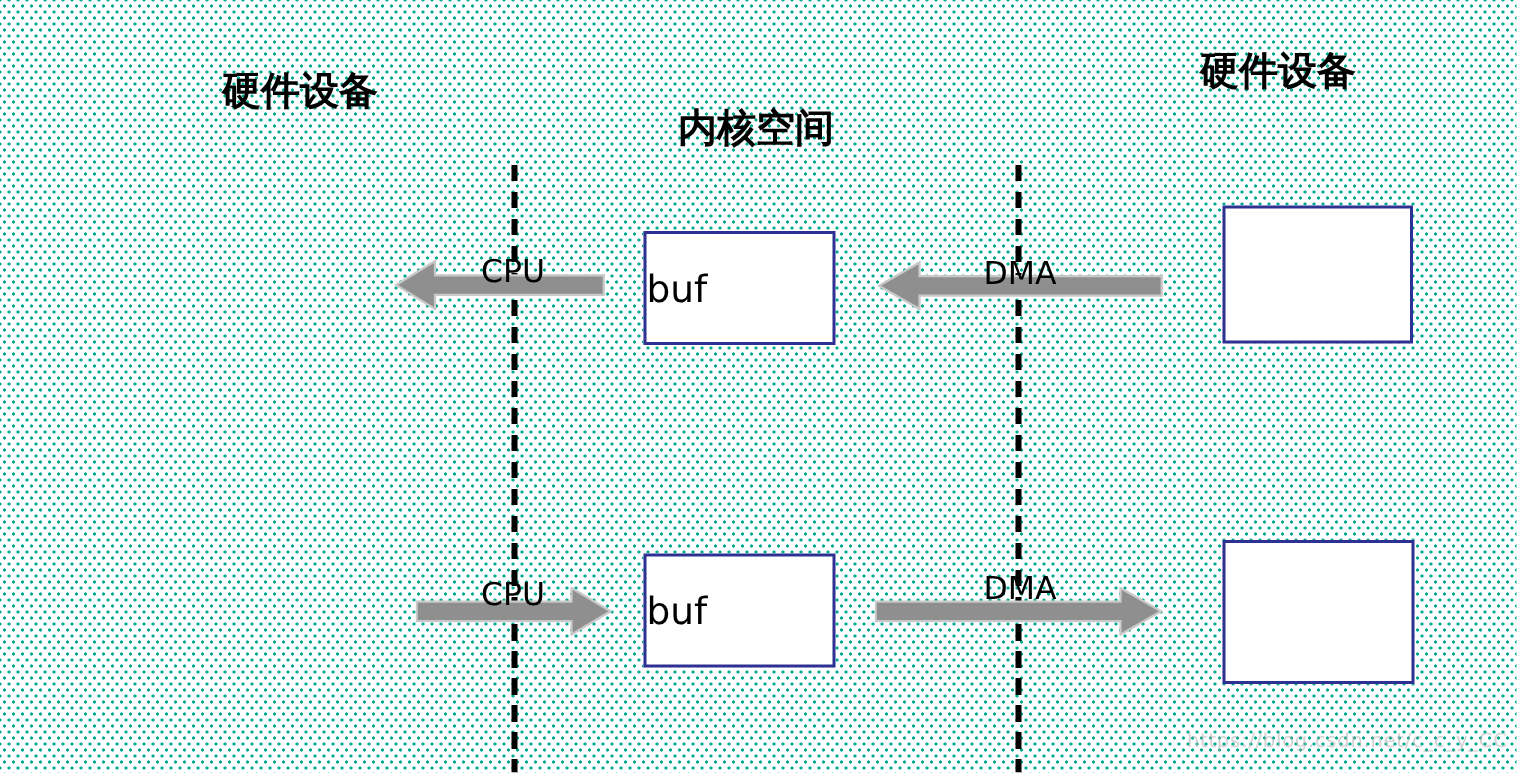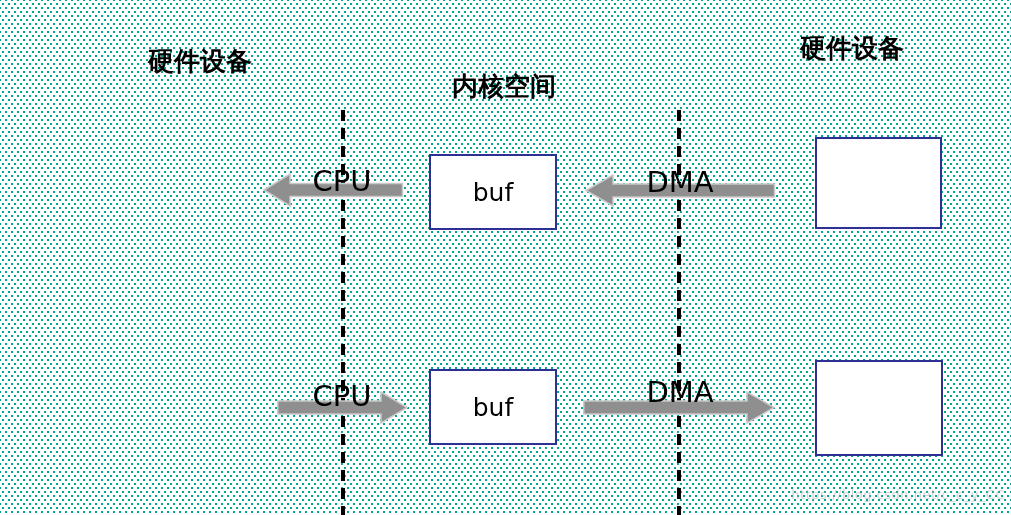--- a/index.html
+++ b/index.html
@@ -50,35 +50,35 @@
   }
   .arrow{position:absolute;display:block;}
   .arrow polygon{
     fill:var(--arrow-fill);
     stroke:var(--arrow-stroke);
     stroke-width:1.5;
     stroke-linejoin:miter;
   }
   .arrow-label{
     position:absolute;
-    font-size:29px;
+    font-size:21px;
     line-height:30px;
     transform:translateX(-50%);
     white-space:nowrap;
   }
   .buf-box{
     position:absolute;
     width:128px;
     height:76px;
     background:#ffffff;
     border:2px solid var(--box-border);
     box-sizing:border-box;
     display:flex;
     align-items:center;
-    justify-content:center;
+    justify-content:flex-start;
     font-size:25px;
   }
   .hw-box{
     position:absolute;
     background:#ffffff;
     border:2px solid var(--box-border);
     box-sizing:border-box;
   }
   .watermark{
     position:absolute;

